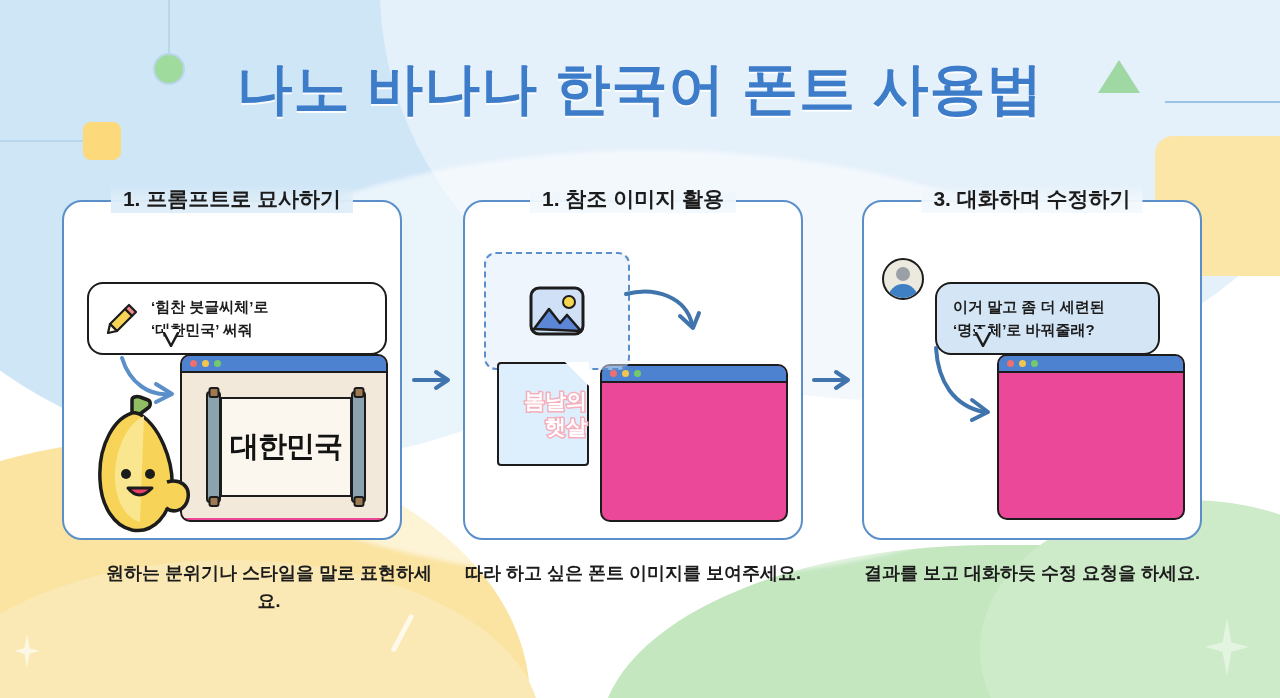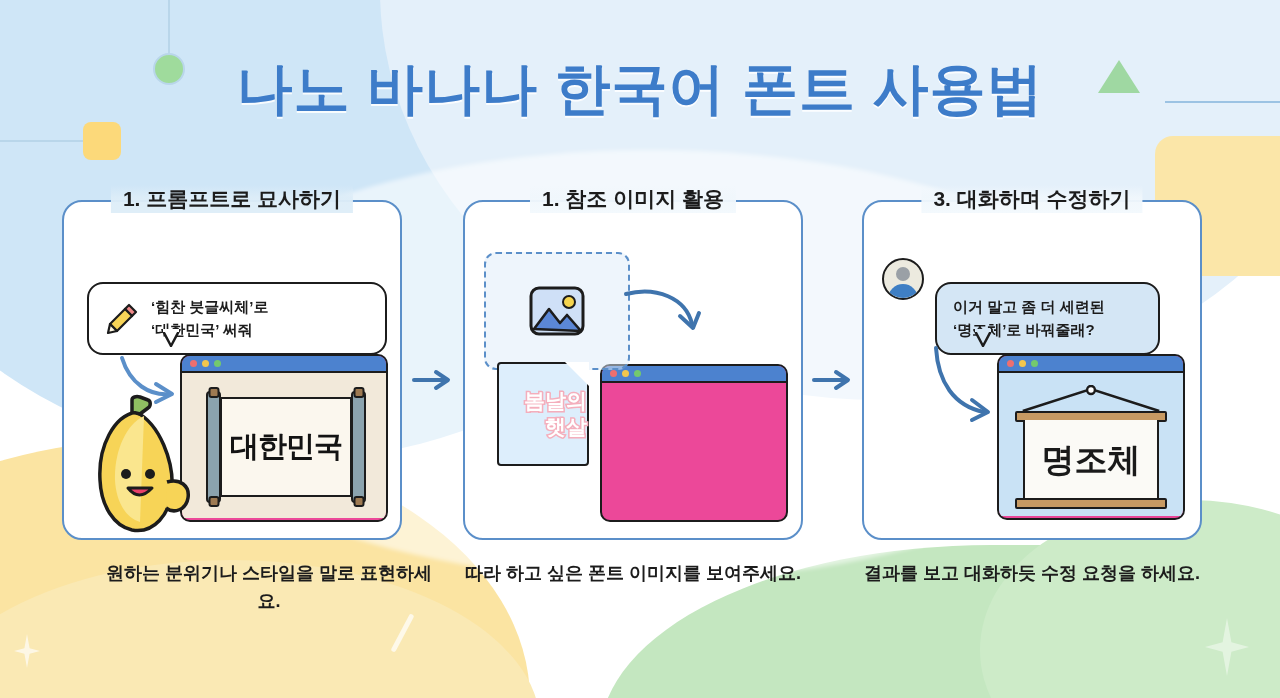--- a/index.html
+++ b/index.html
@@ -469,33 +469,20 @@
 
   <div class="panel" id="panel-3">
     <div class="panel-title">3. 대화하며 수정하기</div>
 
     <div class="browser" id="browser-3" style="left:133px; top:152px;">
       <div class="browser-bar">
         <span class="dot dot-red"></span>
         <span class="dot dot-yellow"></span>
         <span class="dot dot-green"></span>
       </div>
-      <div class="browser-body">
-        <div class="banner-wrap">
-          <svg class="banner-string" viewBox="0 0 156 28" preserveAspectRatio="none">
-            <path d="M8 26 L78 4 L148 26" fill="none" stroke="#1c1c1c" stroke-width="2.5"></path>
-            <circle cx="78" cy="5" r="4" fill="#ffffff" stroke="#1c1c1c" stroke-width="2.5"></circle>
-          </svg>
-          <div class="banner-rod top"></div>
-          <div class="banner-cloth">
-            <div class="banner-text">명조체</div>
-          </div>
-          <div class="banner-rod bottom"></div>
-        </div>
-      </div>
     </div>
   </div>
 
   <div class="avatar">
     <div class="avatar-head"></div>
     <div class="avatar-body"></div>
   </div>
   <div class="bubble" id="bubble-3">
     <div class="bubble-text">이거 말고 좀 더 세련된
 ‘명조체’로 바꿔줄래?</div>

